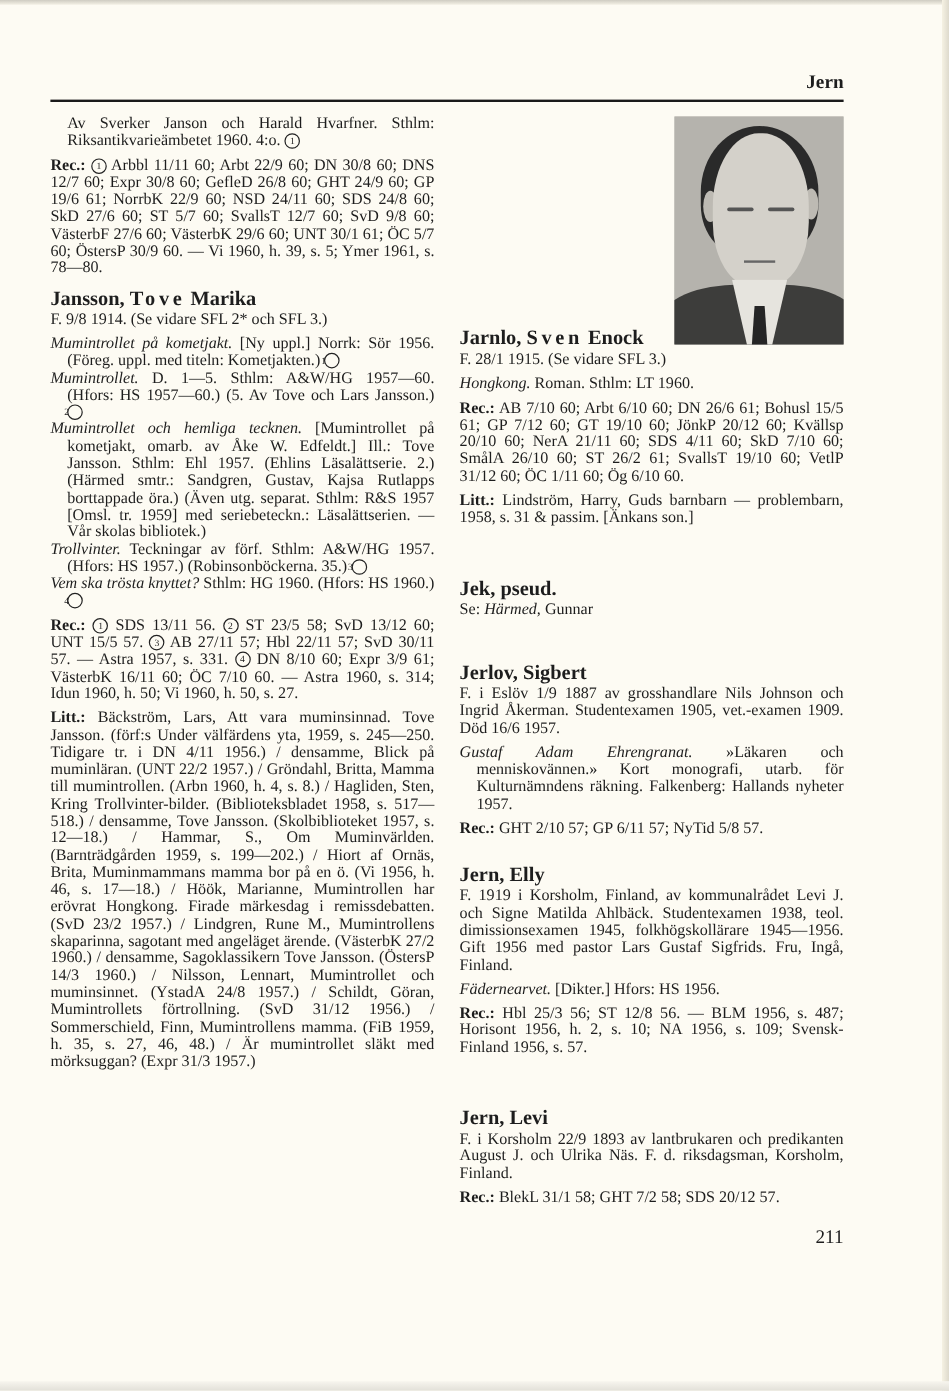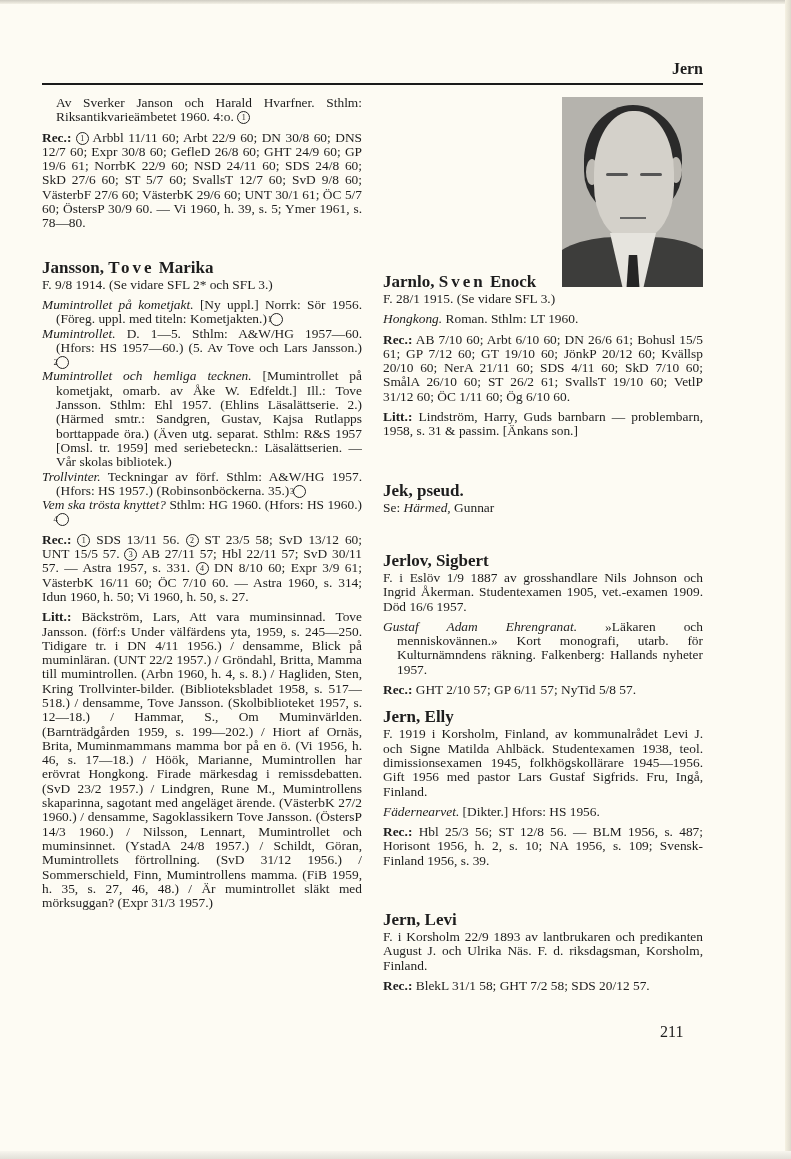--- a/index.html
+++ b/index.html
@@ -50,41 +50,41 @@
   .photo .face { position:absolute; left:32px; top:14px; width:80px; height:128px; border-radius:48% 48% 42% 42%; background:#d4d1ca; }
   .photo .ear-l { position:absolute; left:24px; top:62px; width:12px; height:26px; border-radius:50%; background:#bdbab3; }
   .photo .ear-r { position:absolute; left:108px; top:60px; width:12px; height:26px; border-radius:50%; background:#bdbab3; }
   .photo .brow-l { position:absolute; left:44px; top:76px; width:22px; height:3px; background:#555; border-radius:2px; }
   .photo .brow-r { position:absolute; left:78px; top:76px; width:22px; height:3px; background:#555; border-radius:2px; }
   .photo .mouth { position:absolute; left:58px; top:120px; width:26px; height:2px; background:#666; }
   .photo .jacket { position:absolute; left:-10px; top:140px; width:162px; height:70px; background:#3d3d3b; border-radius:40% 40% 0 0; }
   .photo .collar { position:absolute; left:48px; top:136px; width:46px; height:60px; background:#e6e4de; clip-path: polygon(0 0, 100% 0, 70% 100%, 30% 100%); }
   .photo .tie { position:absolute; left:64px; top:158px; width:14px; height:40px; background:#252525; clip-path: polygon(20% 0, 80% 0, 100% 100%, 0 100%); }
 
-  .page-number { position:absolute; left:660px; top:1023px; width:43px; text-align:left; font-size:16px; }
+  .page-number { position:absolute; left:660px; top:1023px; width:43px; text-align:right; font-size:16px; }
 </style>
 </head>
 <body>
 
 <div class="page-edge-top"></div>
 <div class="page-edge-right"></div>
 <div class="page-edge-bottom"></div>
 
 <div class="running-head">
   <span class="word">Jern</span>
 </div>
 
 <div class="col col-left">
 
   <div>
     <p style="padding-left:14px;"><span>Av Sverker Janson och Harald Hvarfner. Sthlm: Riksantikvarieämbetet 1960. 4:o.</span> <span class="circ">1</span></p>
     <p class="blk"><span class="lbl">Rec.:</span> <span class="circ">1</span> <span>Arbbl 11/11 60; Arbt 22/9 60; DN 30/8 60; DNS 12/7 60; Expr 30/8 60; GefleD 26/8 60; GHT 24/9 60; GP 19/6 61; NorrbK 22/9 60; NSD 24/11 60; SDS 24/8 60; SkD 27/6 60; ST 5/7 60; SvallsT 12/7 60; SvD 9/8 60; VästerbF 27/6 60; VästerbK 29/6 60; UNT 30/1 61; ÖC 5/7 60; ÖstersP 30/9 60. — Vi 1960, h. 39, s. 5; Ymer 1961, s. 78—80.</span></p>
   </div>
 
-  <div style="margin-top:27px;">
+  <div style="margin-top:8px;">
     <h2 class="entry-head"><span>Jansson,</span> <span class="spaced">Tove</span> <span>Marika</span></h2>
     <p>F. 9/8 1914. (Se vidare SFL 2* och SFL 3.)</p>
 
     <p class="hang blk"><i>Mumintrollet på kometjakt.</i> <span>[Ny uppl.] Norrk: Sör 1956. (Föreg. uppl. med titeln: Kometjakten.)</span> <span class="circ">1</span></p>
     <p class="hang"><i>Mumintrollet.</i> <span>D. 1—5. Sthlm: A&amp;W/HG 1957—60. (Hfors: HS 1957—60.) (5. Av Tove och Lars Jansson.)</span> <span class="circ">2</span></p>
     <p class="hang"><i>Mumintrollet och hemliga tecknen.</i> <span>[Mumintrollet på kometjakt, omarb. av Åke W. Edfeldt.] Ill.: Tove Jansson. Sthlm: Ehl 1957. (Ehlins Läsalättserie. 2.) (Härmed smtr.: Sandgren, Gustav, Kajsa Rutlapps borttappade öra.) (Även utg. separat. Sthlm: R&amp;S 1957 [Omsl. tr. 1959] med seriebeteckn.: Läsalättserien. — Vår skolas bibliotek.)</span></p>
     <p class="hang"><i>Trollvinter.</i> <span>Teckningar av förf. Sthlm: A&amp;W/HG 1957. (Hfors: HS 1957.) (Robinsonböckerna. 35.)</span> <span class="circ">3</span></p>
     <p class="hang"><i>Vem ska trösta knyttet?</i> <span>Sthlm: HG 1960. (Hfors: HS 1960.)</span> <span class="circ">4</span></p>
 
     <p class="blk"><span class="lbl">Rec.:</span>
@@ -127,25 +127,25 @@
     <p><span>Se:</span> <i>Härmed,</i> <span>Gunnar</span></p>
   </div>
 
   <div style="margin-top:36px;">
     <h2 class="entry-head">Jerlov, Sigbert</h2>
     <p>F. i Eslöv 1/9 1887 av grosshandlare Nils Johnson och Ingrid Åkerman. Studentexamen 1905, vet.-examen 1909. Död 16/6 1957.</p>
     <p class="hang blk"><i>Gustaf Adam Ehrengranat.</i> <span>»Läkaren och menniskovännen.» Kort monografi, utarb. för Kulturnämndens räkning. Falkenberg: Hallands nyheter 1957.</span></p>
     <p class="blk"><span class="lbl">Rec.:</span> <span>GHT 2/10 57; GP 6/11 57; NyTid 5/8 57.</span></p>
   </div>
 
-  <div style="margin-top:10px;">
+  <div style="margin-top:22px;">
     <h2 class="entry-head">Jern, Elly</h2>
     <p>F. 1919 i Korsholm, Finland, av kommunalrådet Levi J. och Signe Matilda Ahlbäck. Studentexamen 1938, teol. dimissionsexamen 1945, folkhögskollärare 1945—1956. Gift 1956 med pastor Lars Gustaf Sigfrids. Fru, Ingå, Finland.</p>
     <p class="hang blk"><i>Fädernearvet.</i> <span>[Dikter.] Hfors: HS 1956.</span></p>
-    <p class="blk"><span class="lbl">Rec.:</span> <span>Hbl 25/3 56; ST 12/8 56. — BLM 1956, s. 487; Horisont 1956, h. 2, s. 10; NA 1956, s. 109; Svensk-Finland 1956, s. 39.</span></p>
+    <p class="blk"><span class="lbl">Rec.:</span> <span>Hbl 25/3 56; ST 12/8 56. — BLM 1956, s. 487; Horisont 1956, h. 2, s. 10; NA 1956, s. 109; Svensk-Finland 1956, s. 57.</span></p>
   </div>
 
   <div style="margin-top:42px;">
     <h2 class="entry-head">Jern, Levi</h2>
     <p>F. i Korsholm 22/9 1893 av lantbrukaren och predikanten August J. och Ulrika Näs. F. d. riksdagsman, Korsholm, Finland.</p>
     <p class="blk"><span class="lbl">Rec.:</span> <span>BlekL 31/1 58; GHT 7/2 58; SDS 20/12 57.</span></p>
   </div>
 </div>
 
 <div class="page-number">211</div>

